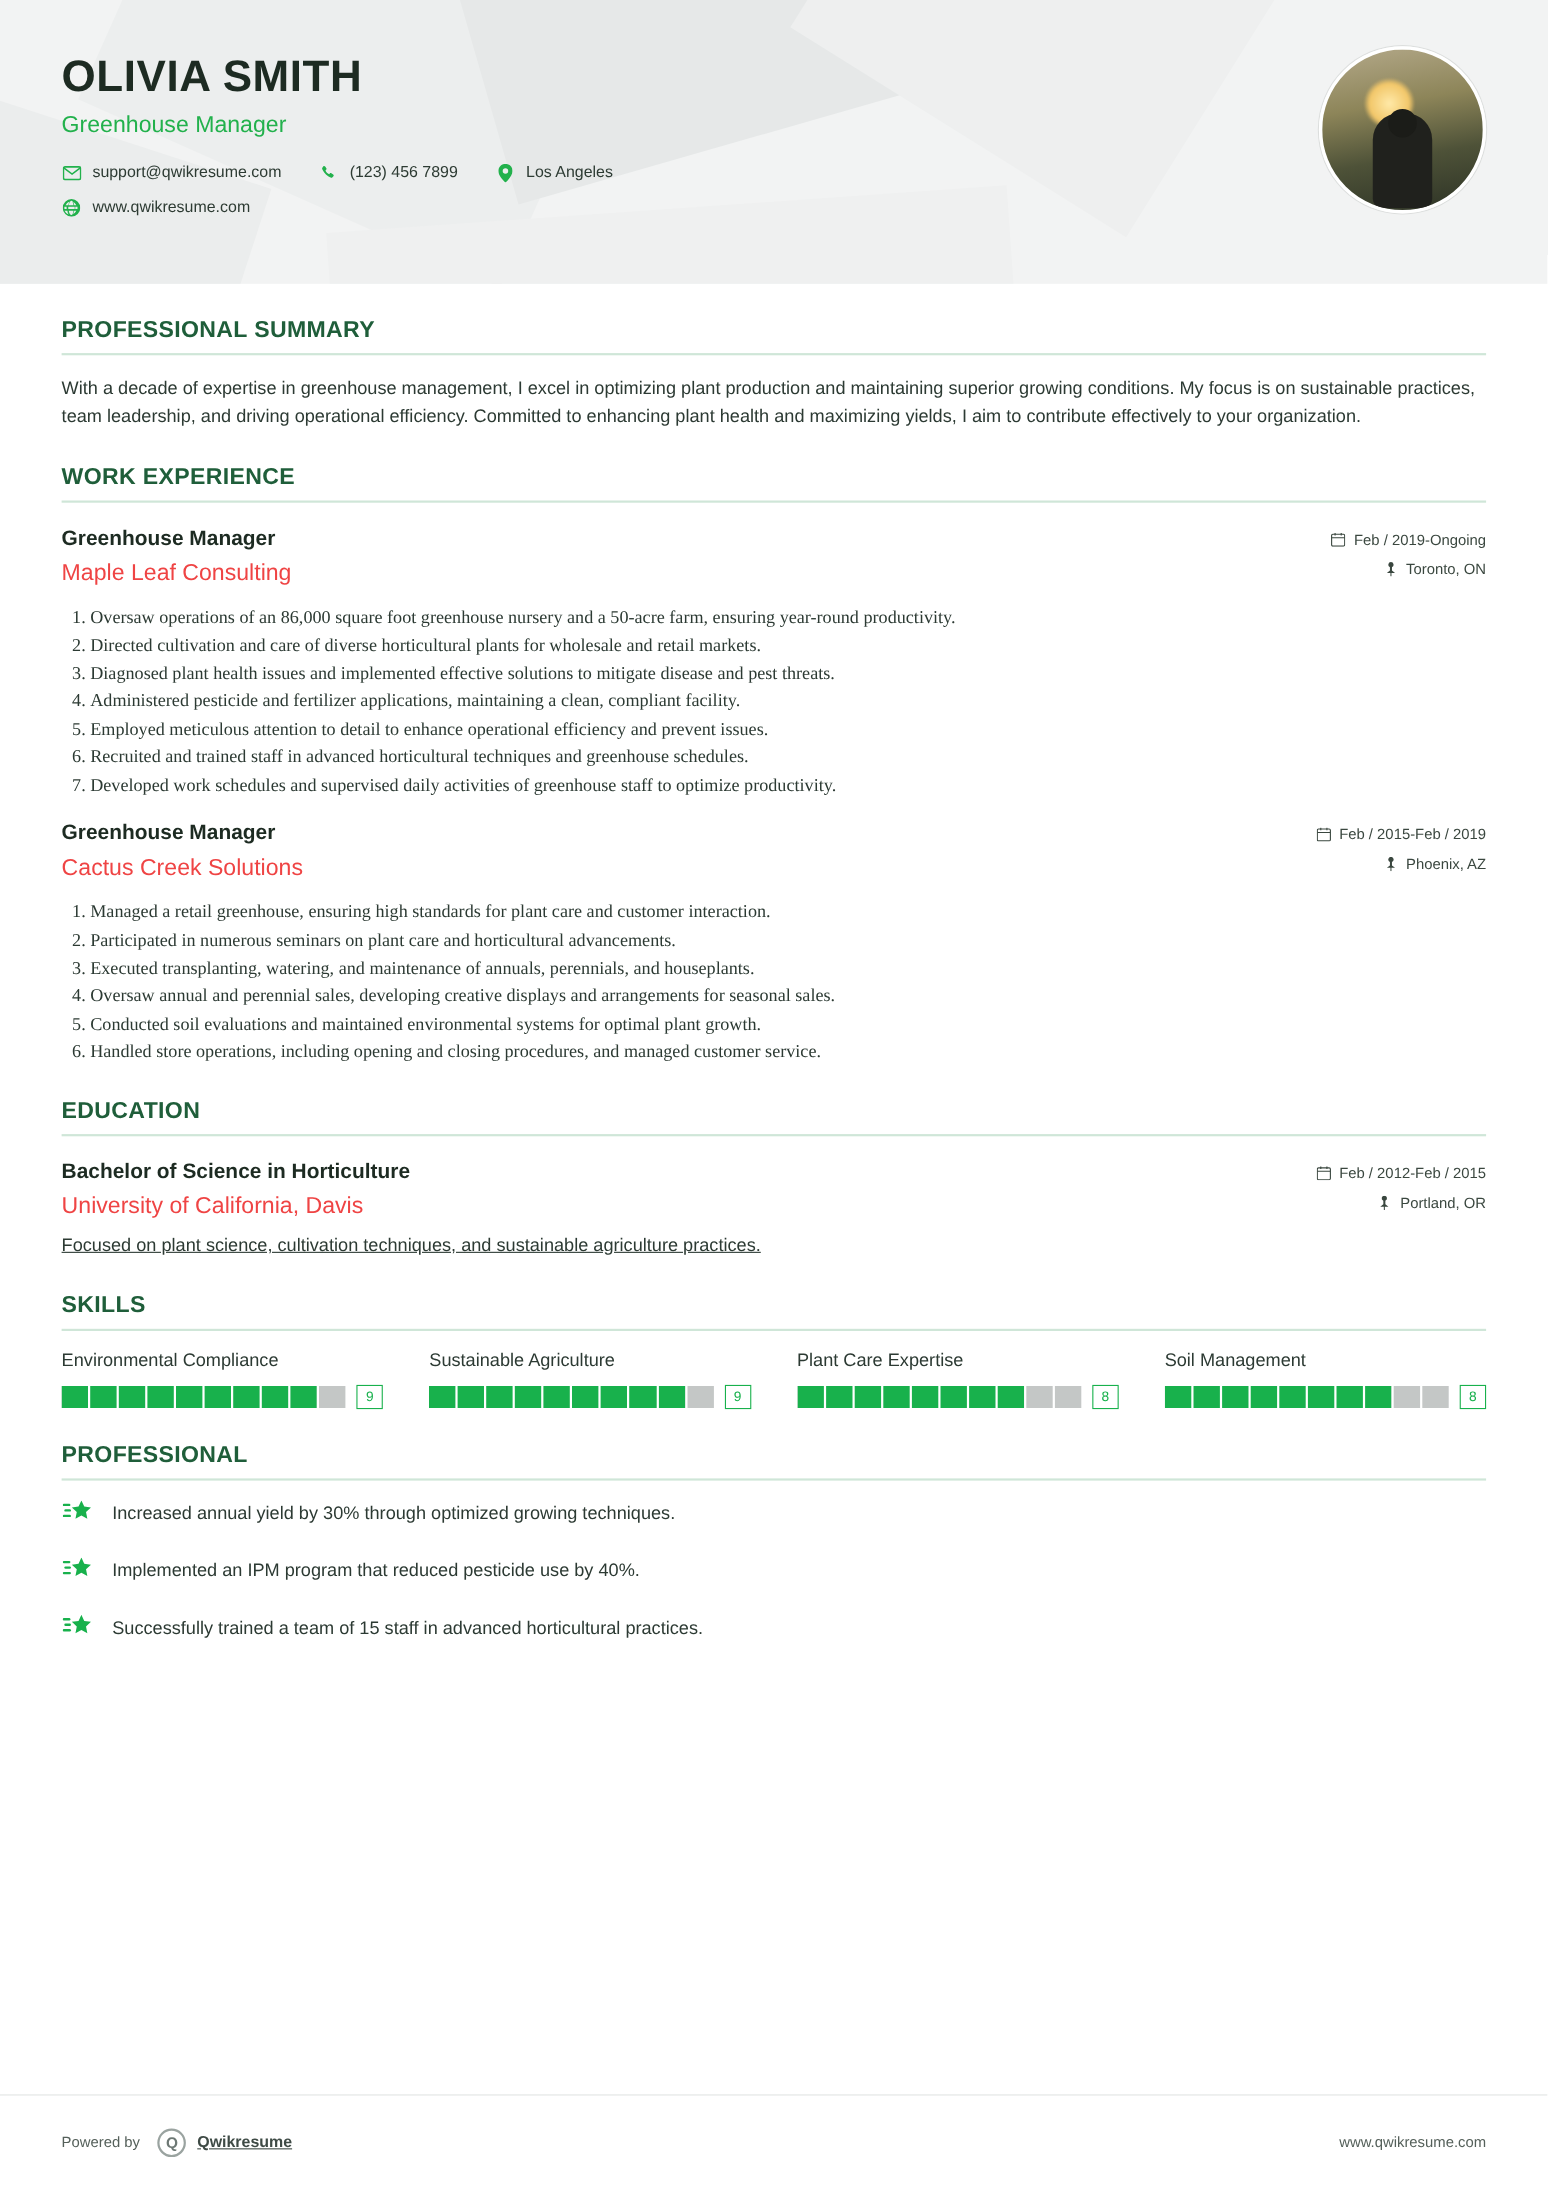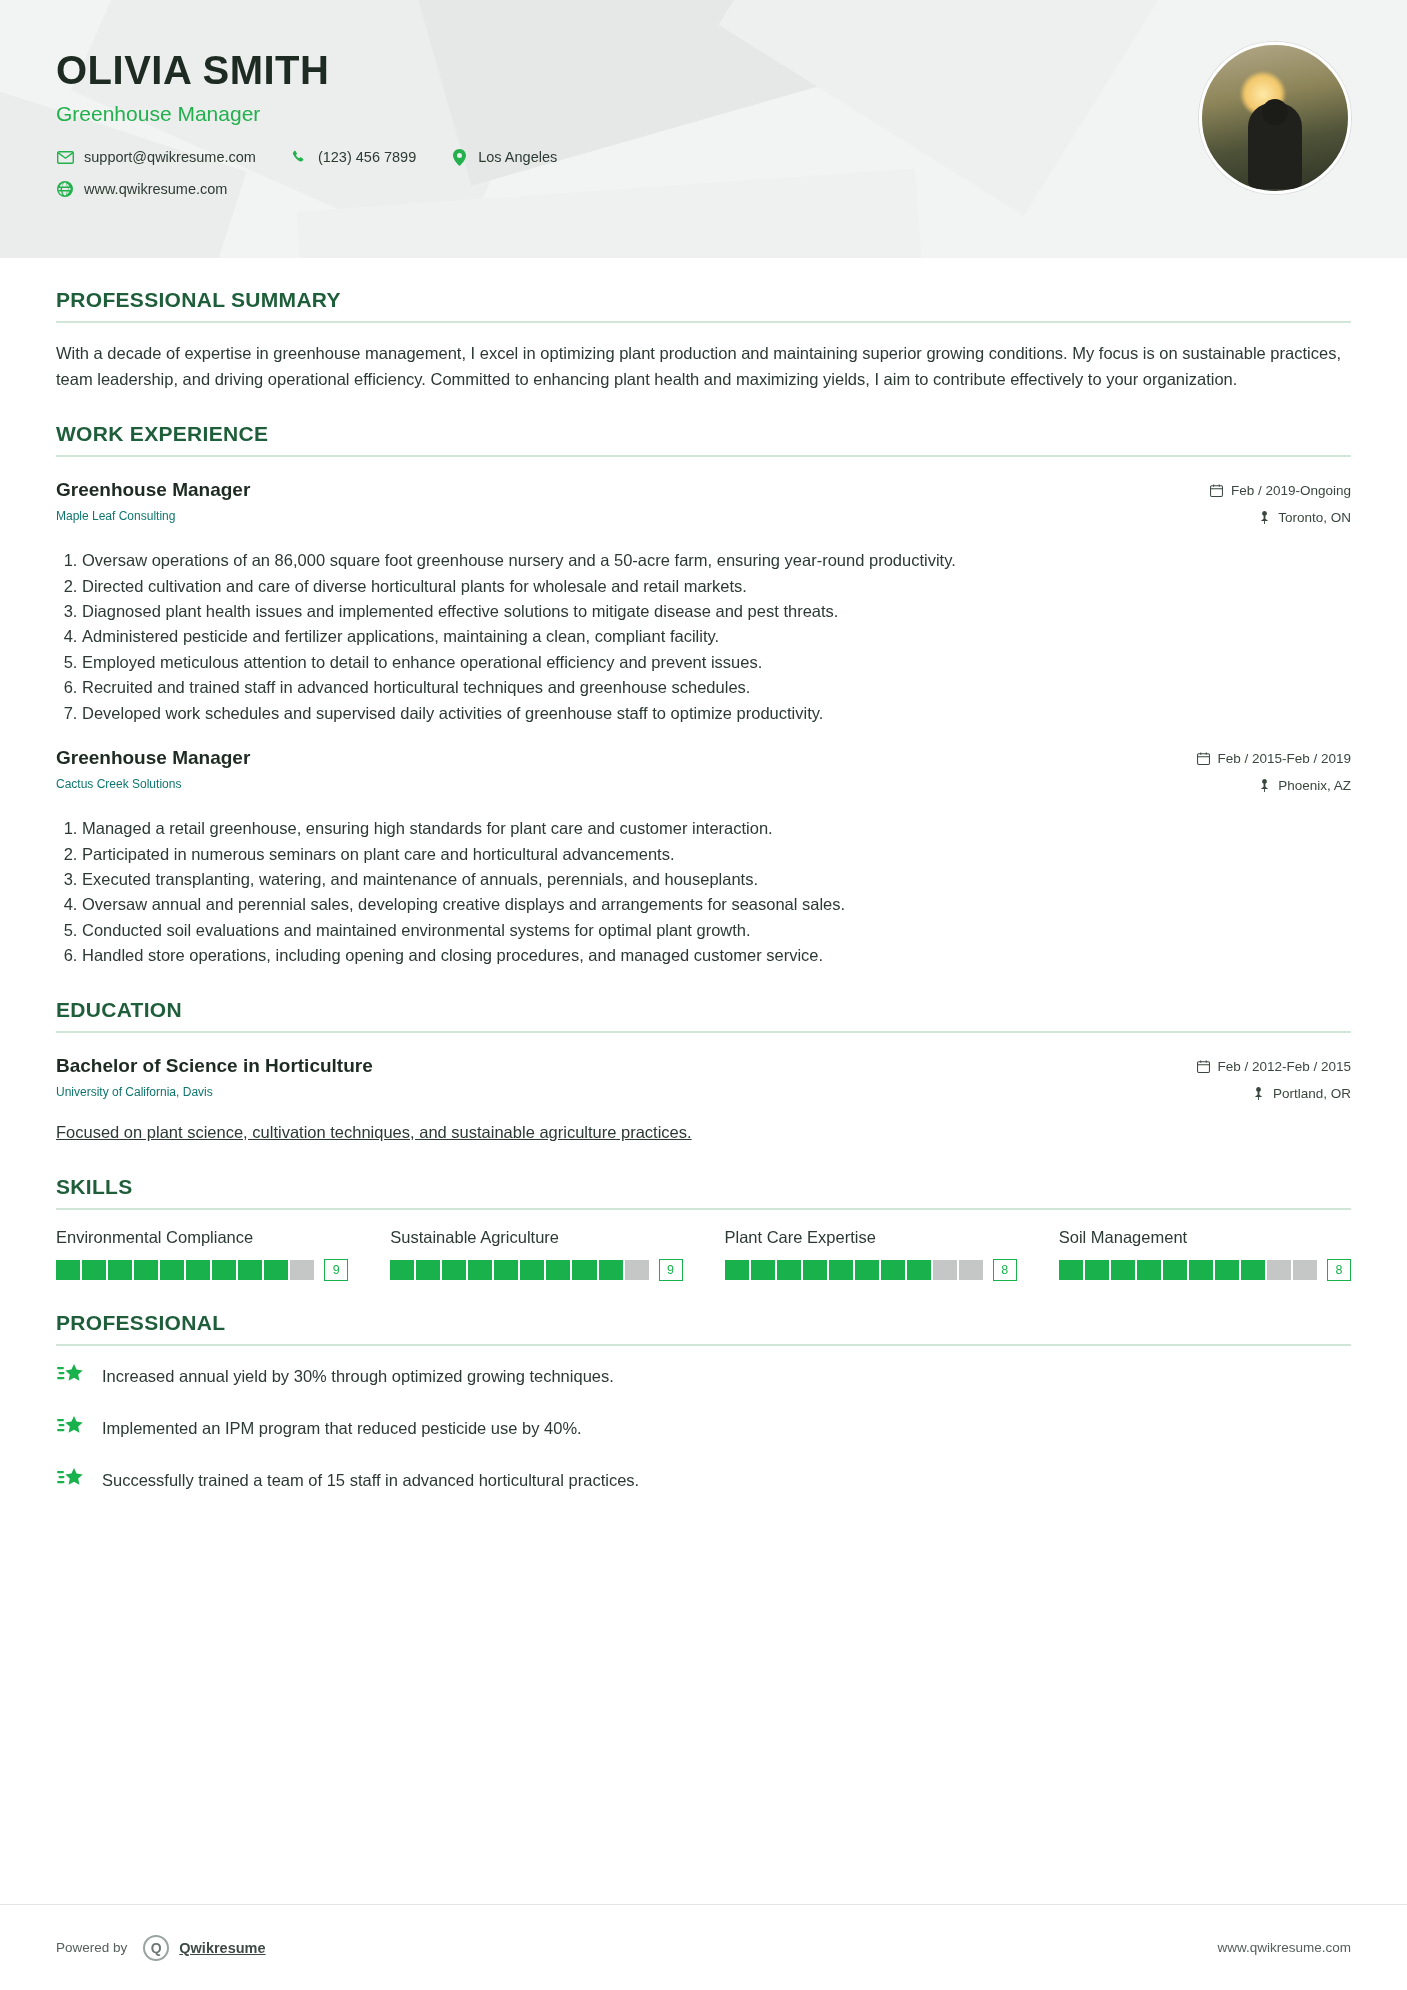--- a/index.html
+++ b/index.html
@@ -172,22 +172,22 @@
     align-items: flex-start;
   }
   .job-left { flex: 1 1 auto; }
   .job-title {
     font-size: 19px;
     font-weight: bold;
     color: #1d2b22;
   }
   .job-company {
     margin-top: 8px;
-    font-size: 12px;
-    color: #0f766e;
+    font-size: 21px;
+    color: #ef4444;
   }
   .job-meta {
     flex: 0 0 auto;
     text-align: right;
     padding-top: 4px;
   }
   .meta-line {
     display: flex;
     align-items: center;
     justify-content: flex-end;
@@ -199,20 +199,21 @@
     width: 14px; height: 14px;
     margin-right: 7px;
     color: #3a473f;
     display: inline-flex;
     align-items: center;
     justify-content: center;
   }
   .bullets {
     margin-top: 12px;
     padding-left: 26px;
+    font-family: Liberation Serif, serif;
   }
   .bullets li {
     font-size: 16.5px;
     line-height: 1.42;
     color: #2c3a33;
     margin-bottom: 2px;
   }
   .edu-desc {
     margin-top: 8px;
     font-size: 16.5px;

